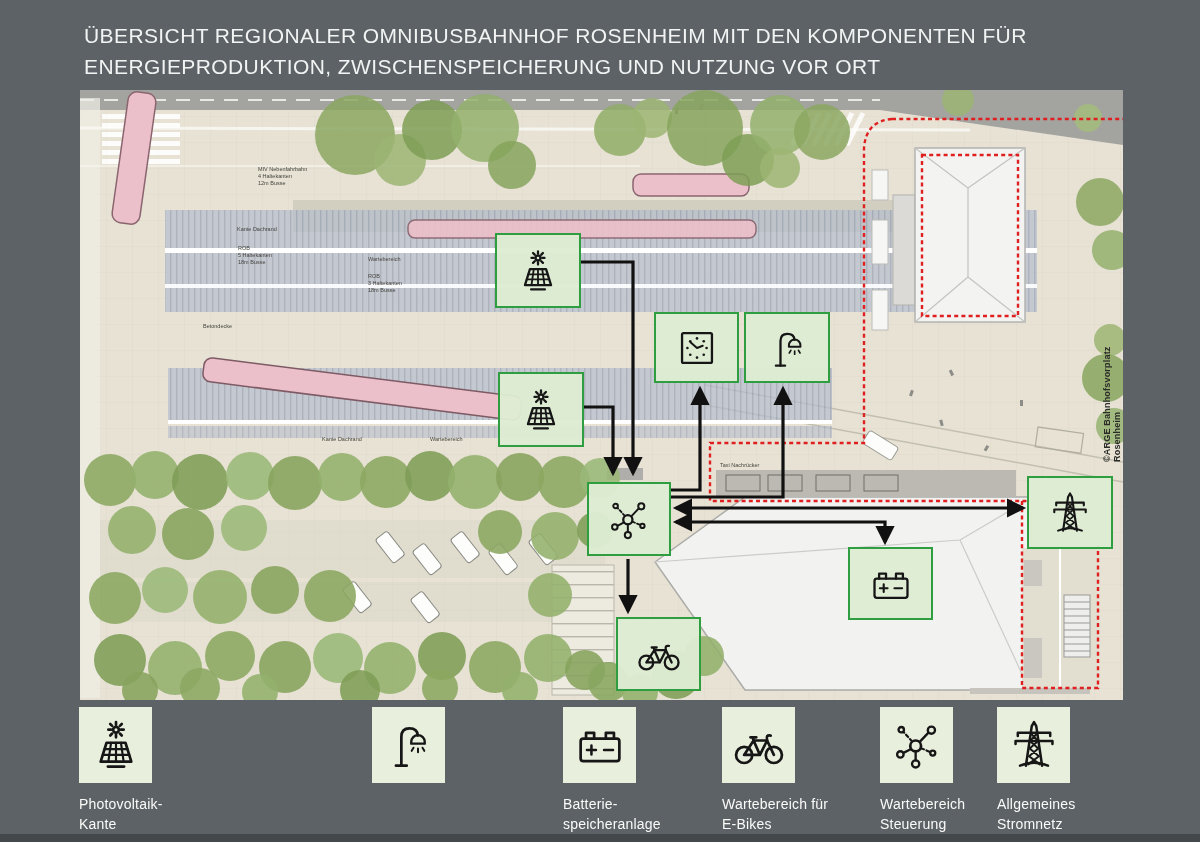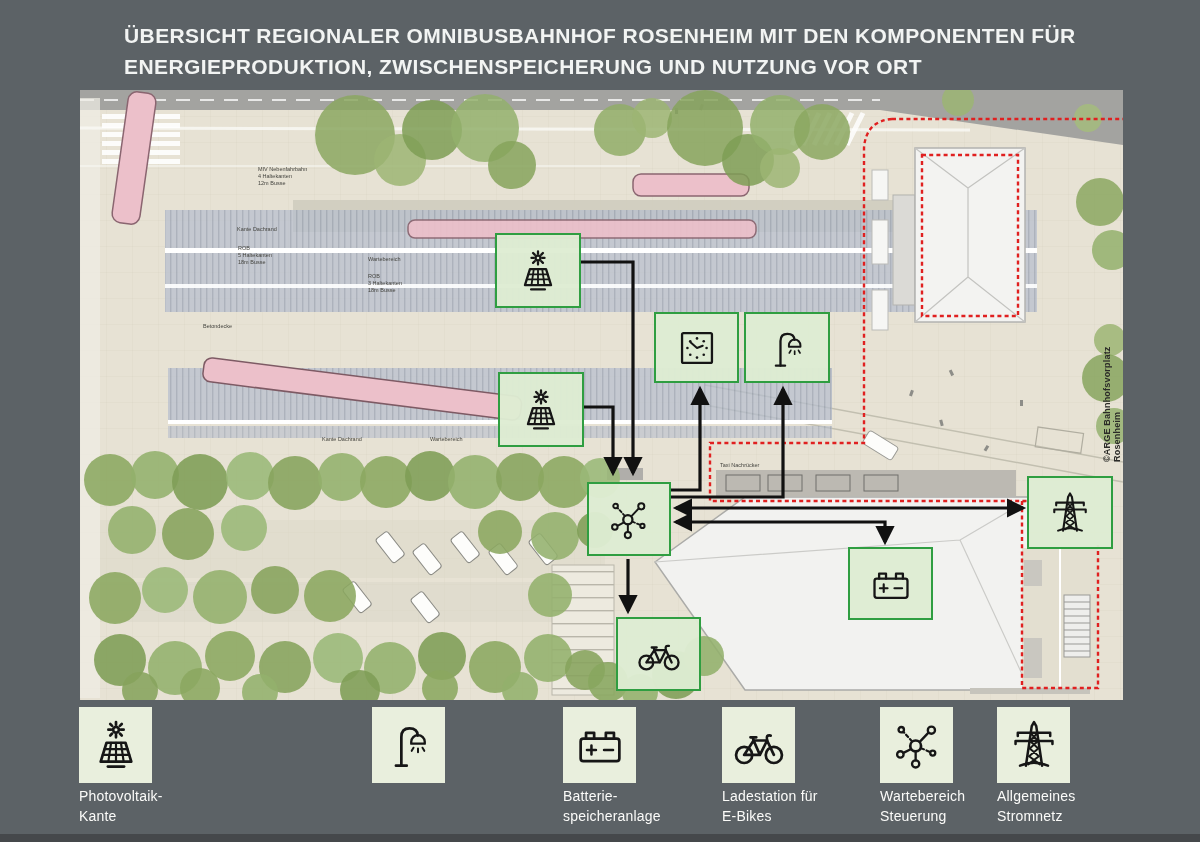--- a/index.html
+++ b/index.html
@@ -1,35 +1,35 @@
 <!DOCTYPE html>
 <html><head>
 <meta charset="utf-8">
 <style>
   html,body{margin:0;padding:0;background:#5c6266;}
   .stage{position:relative;width:1200px;height:842px;background:#5c6266;overflow:hidden;
          font-family:"Liberation Sans",sans-serif;}
   
-  .title{position:absolute;left:84px;top:20px;color:#f2f4f3;font-size:21px;font-weight:700;
-         letter-spacing:.4px;line-height:31px;margin-left:40px;}
+  .title{position:absolute;left:84px;top:20px;color:#f2f4f3;font-size:21px;font-weight:400;
+         letter-spacing:.4px;line-height:31px;}
   
   .map{position:absolute;left:80px;top:90px;width:1043px;height:610px;background:#e7e2d4;}
   .map svg.base,.map svg.overlay{position:absolute;left:0;top:0;}
   .ann{position:absolute;font-size:5.5px;line-height:1.3;color:#44443f;white-space:pre-line;z-index:3;}
   .copyright{position:absolute;left:1022px;top:372px;width:132px;font-size:9px;font-weight:bold;
              color:#2b2b28;transform-origin:0 0;transform:rotate(-90deg);z-index:3;letter-spacing:.2px;}
   .node{position:absolute;background:rgba(222,236,210,.96);border:2.5px solid #2f9e41;
         box-sizing:border-box;display:flex;align-items:center;justify-content:center;z-index:5;}
   .node svg{width:46px;height:46px;}
   .overlay{z-index:4;pointer-events:none;}
   
   .li{position:absolute;top:707px;width:150px;}
   .lbox{width:73px;height:76px;background:#e9efdd;display:flex;align-items:center;justify-content:center;}
   .lbox svg{width:54px;height:54px;}
-  .llab{margin-top:3px;color:#fbfbf9;font-size:14px;line-height:20px;letter-spacing:.2px;}
+  .llab{margin-top:11px;color:#fbfbf9;font-size:14px;line-height:20px;letter-spacing:.2px;}
   .bottombar{position:absolute;left:0;bottom:0;width:1200px;height:8px;background:#45484b;}
   .defs{position:absolute;width:0;height:0;overflow:hidden;}
 </style>
 </head>
 <body>
 
 <svg class="defs" xmlns="http://www.w3.org/2000/svg">
   <defs>
     <symbol id="ic-solar" viewBox="0 0 60 60">
       <g fill="none" stroke="#161616" stroke-width="3" stroke-linecap="round" stroke-linejoin="round">
@@ -434,21 +434,21 @@
       <span>speicheranlage</span>
     </div>
   </div>
   <div class="li" style="left:722px">
     <div class="lbox">
       <svg>
           <use href="#ic-bike"></use>
         </svg>
     </div>
     <div class="llab">
-      <span>Ladestation für</span><br>
+      <span>Wartebereich für</span><br>
       <span>E-Bikes</span>
     </div>
   </div>
   <div class="li" style="left:880px">
     <div class="lbox">
       <svg>
           <use href="#ic-network"></use>
         </svg>
     </div>
     <div class="llab">

